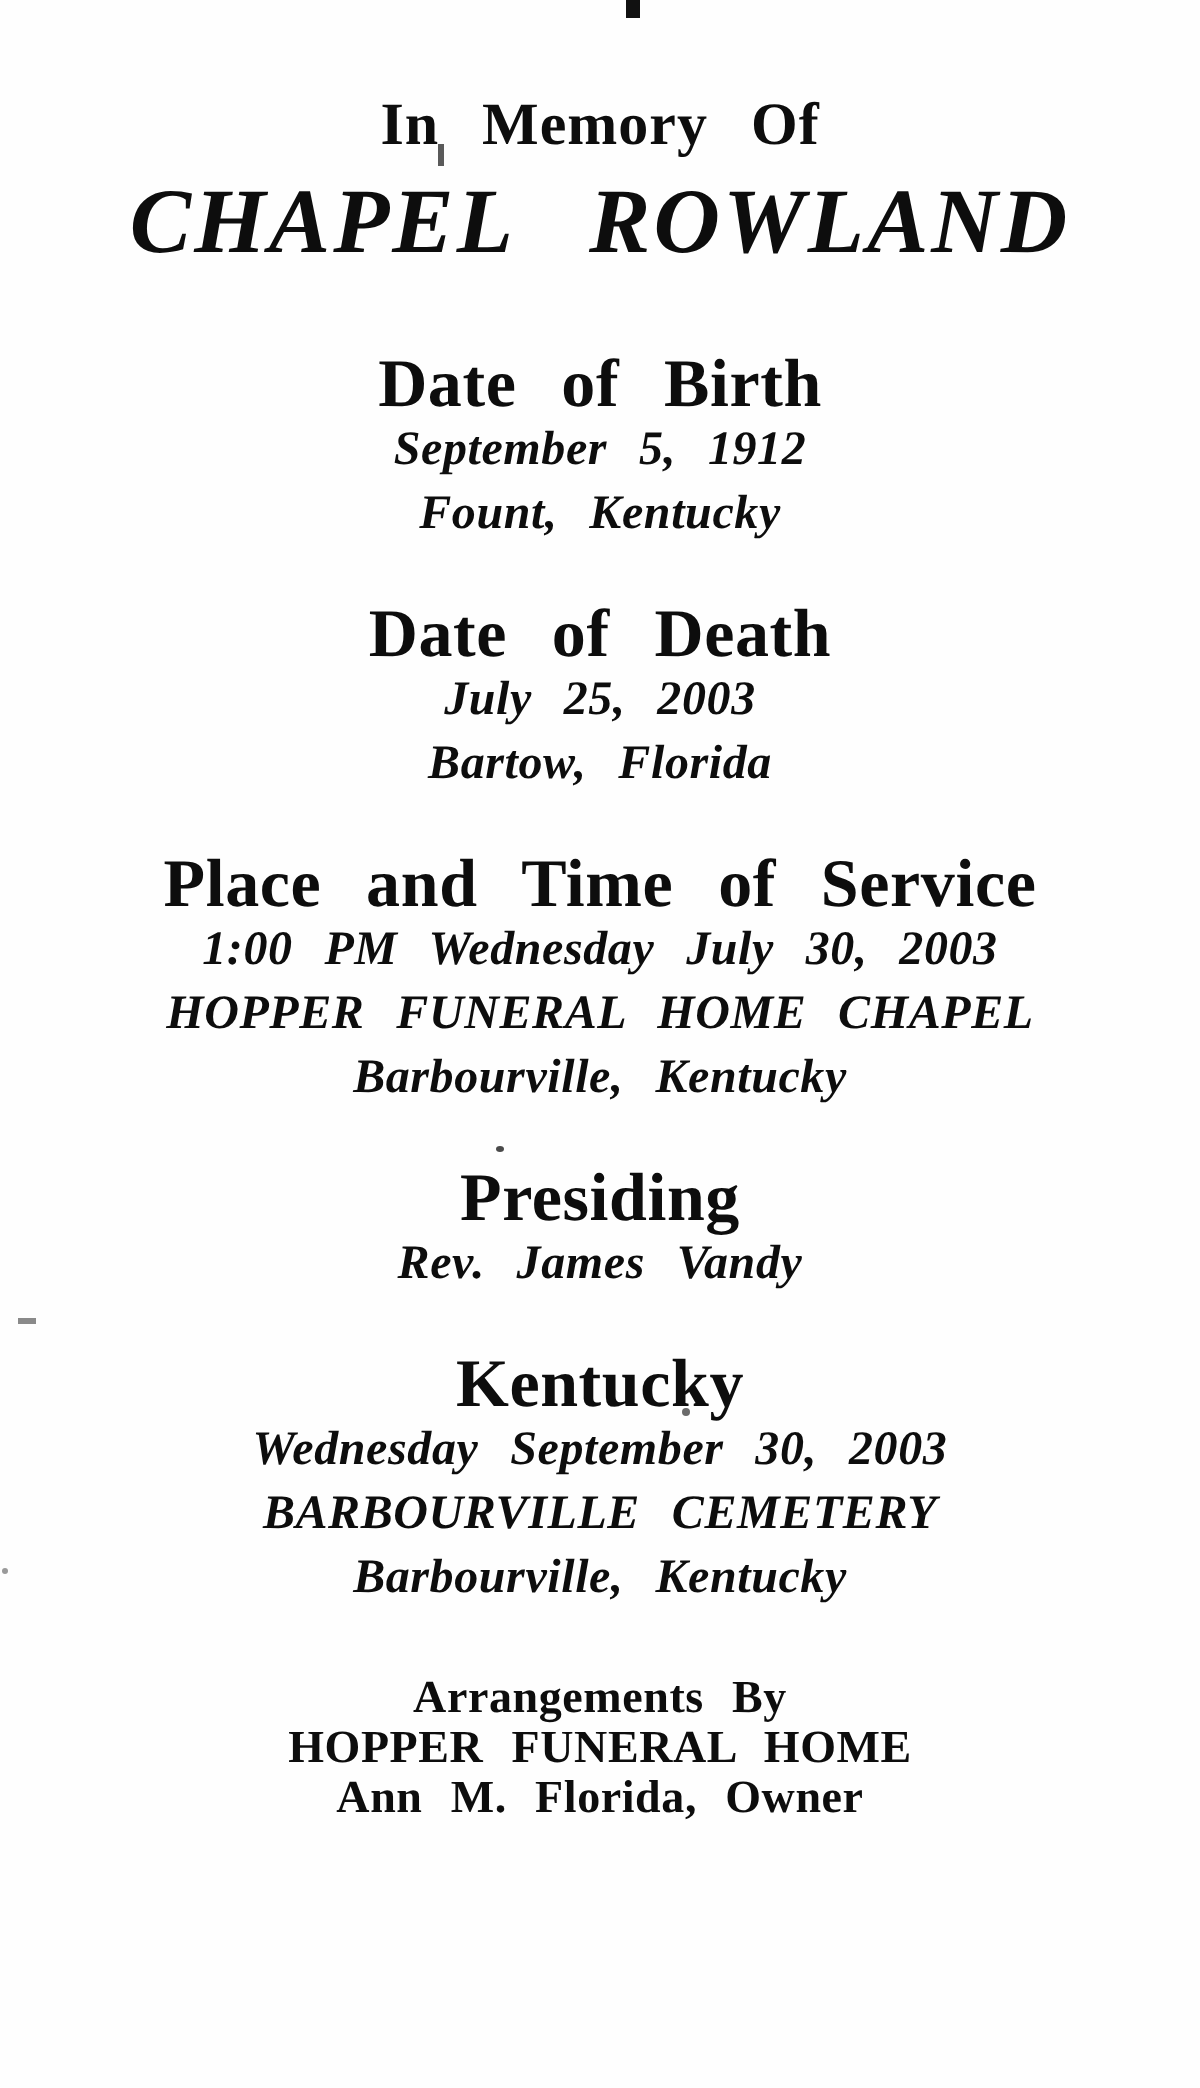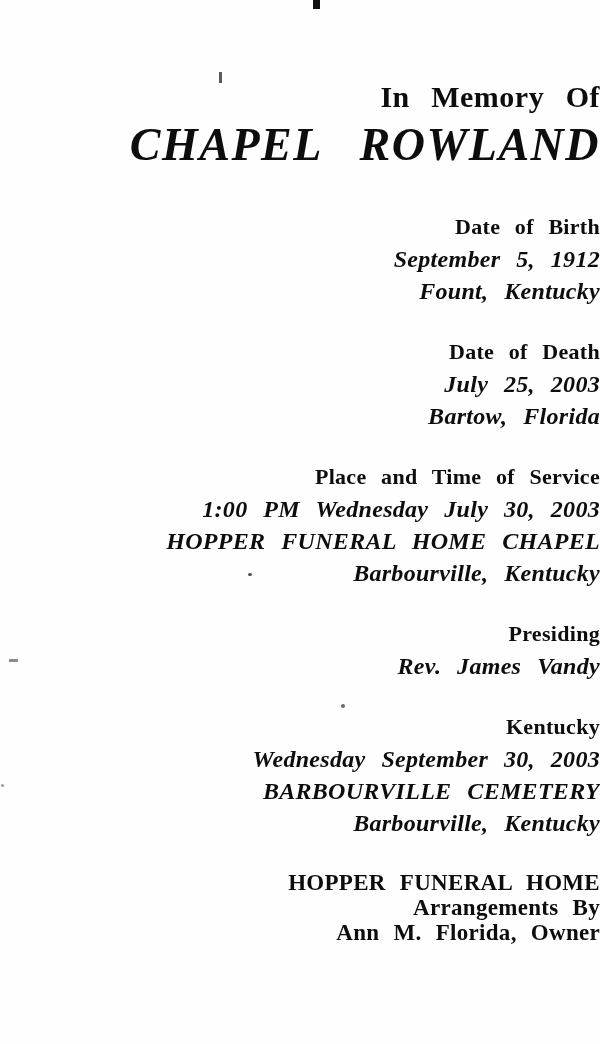--- a/index.html
+++ b/index.html
@@ -8,23 +8,23 @@
     background: #ffffff;
   }
   .scan-page {
     position: relative;
     width: 600px;
     height: 1044px;
     background: #fefefe;
     overflow: hidden;
     font-family: "Liberation Serif", "DejaVu Serif", serif;
     color: #0d0d0d;
-    text-align: right;
+    text-align: center;
     box-sizing: border-box;
-    padding-top: 80px;
+    padding-top: 46px;
   }
   .memory-of {
     margin: 0;
     font-size: 30px;
     line-height: 34px;
     font-weight: bold;
     word-spacing: 0.45em;
     letter-spacing: 0.5px;
   }
   .deceased-name {
@@ -37,21 +37,21 @@
     letter-spacing: 1.5px;
   }
   .sec {
     margin: 28px 0 0 0;
   }
   .sec.first {
     margin-top: 40px;
   }
   .sec h3 {
     margin: 0;
-    font-size: 22px;
+    font-size: 34px;
     line-height: 33px;
     font-weight: bold;
     word-spacing: 0.4em;
     letter-spacing: 0.3px;
   }
   .sec p {
     margin: 0;
     font-size: 24px;
     line-height: 32px;
     font-weight: bold;
@@ -122,18 +122,18 @@
   </section>
 
   <section class="sec">
     <h3>Kentucky</h3>
     <p>Wednesday September 30, 2003</p>
     <p>BARBOURVILLE CEMETERY</p>
     <p>Barbourville, Kentucky</p>
   </section>
 
   <section class="footer-block">
+    <p>Arrangements By</p>
     <p>HOPPER FUNERAL HOME</p>
-    <p>Arrangements By</p>
     <p>Ann M. Florida, Owner</p>
   </section>
 
 </div>
 
 </body></html>

